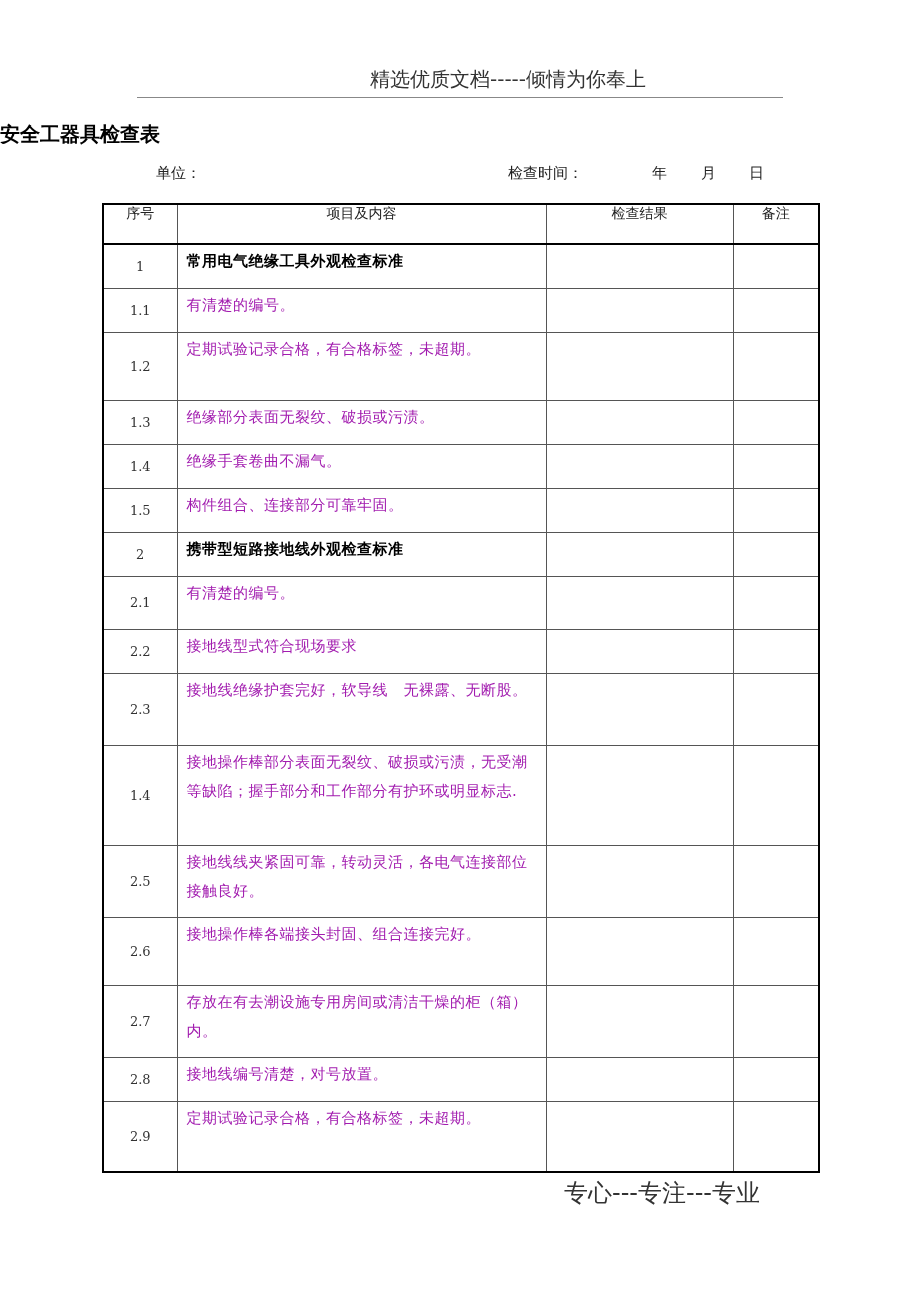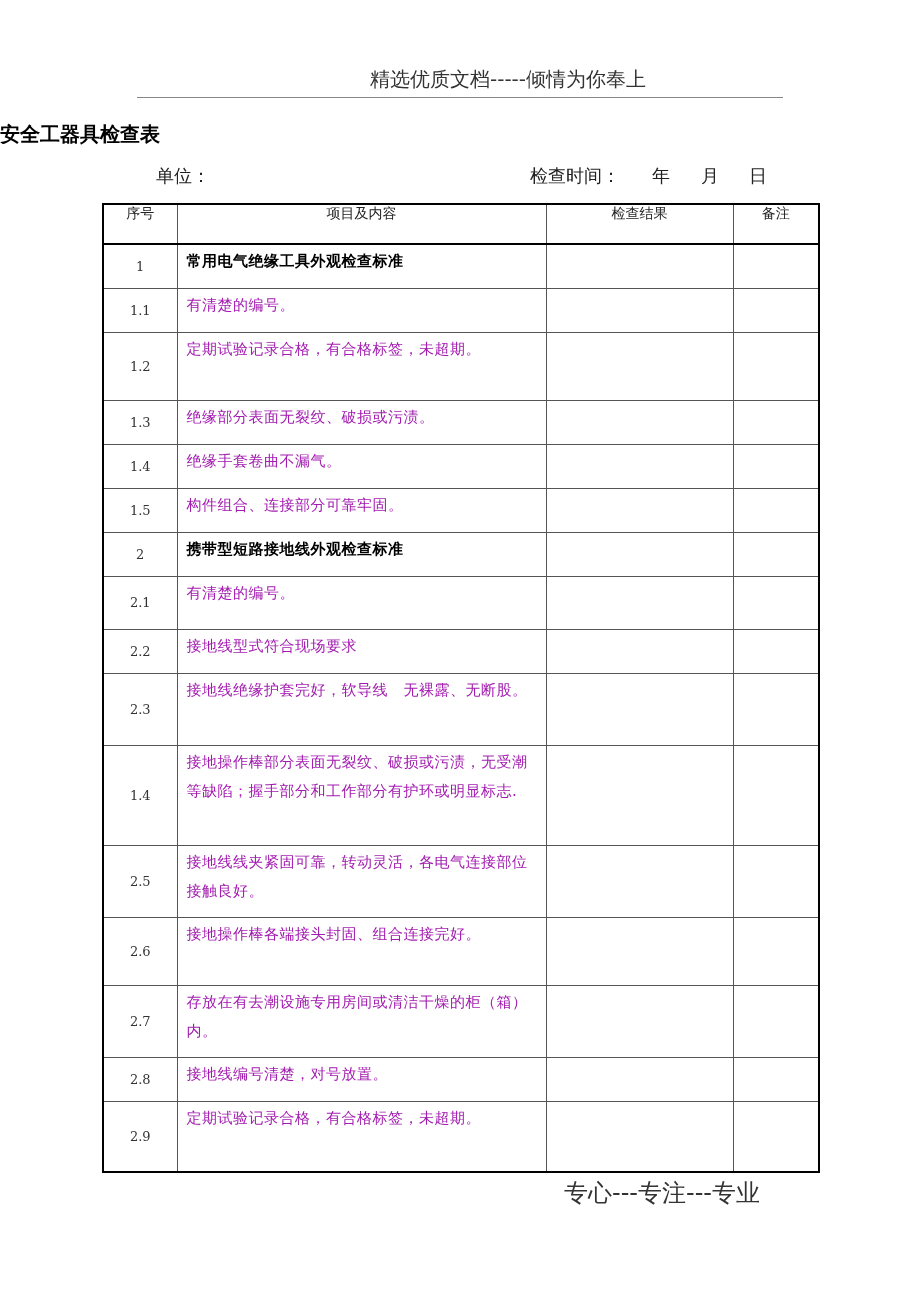--- a/index.html
+++ b/index.html
@@ -1,22 +1,22 @@
 <!DOCTYPE html>
 <html><head>
 <meta charset="utf-8">
 <style>
   html, body { margin:0; padding:0; background:#ffffff; }
   body { width:920px; height:1302px; position:relative; font-family:"DejaVu Serif","Liberation Serif",serif; color:#000; }
   .header-text { position:absolute; top:66px; left:0; width:920px; text-align:center; font-family:"DejaVu Sans","Liberation Sans",sans-serif; font-size:20px; color:#333;margin-left:48px; }
   .header-rule { position:absolute; top:97px; left:137px; width:646px; height:1px; background:#888; }
   .title { position:absolute; top:121px; left:0; width:920px; font-family:"DejaVu Sans","Liberation Sans",sans-serif; font-weight:bold; font-size:20px; }
-  .meta { position:absolute; top:164px; font-family:Liberation Mono, monospace; font-size:18px; color:#222; }
+  .meta { position:absolute; top:164px; font-family:Liberation Mono, monospace; font-size:15px; color:#222; }
   .unit { left:156px; }
-  .time { left:530px; }
+  .time { left:508px; }
   .year { left:652px; }
   .month { left:701px; }
   .day { left:749px; }
   table { position:absolute; top:203px; left:102px; width:716px; border-collapse:collapse; border:2px solid #000; table-layout:fixed; }
   td, th { border:1px solid #555; padding:0; vertical-align:top; }
   th { font-weight:normal; font-family:"DejaVu Sans","Liberation Sans",sans-serif; font-size:14px; color:#222; height:38px; }
   thead tr { border-bottom:2px solid #000; }
   td.num { text-align:center; vertical-align:middle; font-size:13px; color:#333; }
   td.content { font-family:"DejaVu Sans","Liberation Sans",sans-serif; font-size:15px; line-height:29px; padding:2px 8px 0 9px; color:#a21caf; letter-spacing:0.5px; }
   td.content.bold { font-weight:bold; color:#000; }

